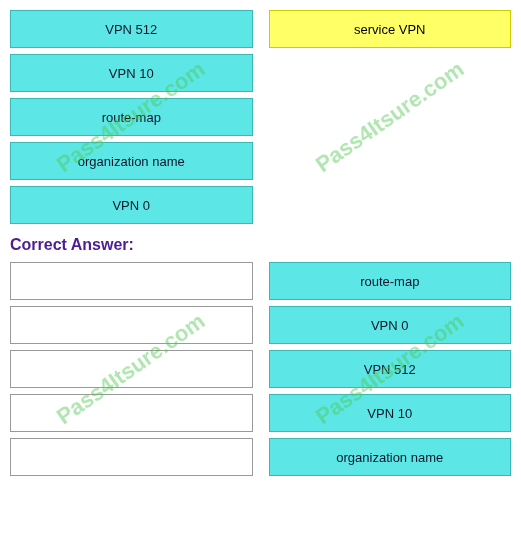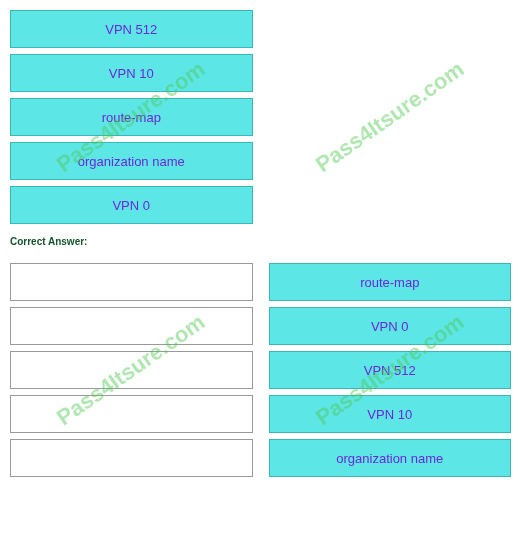--- a/index.html
+++ b/index.html
@@ -24,40 +24,40 @@
       text-align: center;
       padding: 10px 8px;
       border: 1px solid #aaa;
       font-size: 13px;
       min-height: 38px;
     }
 
     .box-cyan {
       background-color: #5ce6e6;
       border-color: #3ab8b8;
-      color: #6d28d9;
+      color: #0f172a;
     }
 
     .box-yellow {
       background-color: #ffff66;
       border-color: #cccc00;
       color: #000;
     }
 
     .box-white {
       background-color: #fff;
       border-color: #999;
       color: #000;
     }
 
     .correct-label {
-      font-size: 10px;
+      font-size: 16px;
       font-weight: bold;
-      margin-bottom: 16px;
-      color: #14532d;
+      margin-bottom: 8px;
+      color: #4c1d95;
     }
 
     .watermark-container {
       position: relative;
       display: flex;
       flex-direction: column;
       gap: 6px;
       flex: 1;
     }
 
@@ -83,20 +83,21 @@
     <div class="watermark">Pass4Itsure.com</div>
     <div class="box box-cyan">VPN 512</div>
     <div class="box box-cyan">VPN 10</div>
     <div class="box box-cyan">route-map</div>
     <div class="box box-cyan">organization name</div>
     <div class="box box-cyan">VPN 0</div>
   </div>
 
   <div class="watermark-container">
     <div class="watermark">Pass4Itsure.com</div>
+    <div class="box box-yellow">service VPN</div>
   </div>
 </div>
 
 <div class="correct-label">Correct Answer:</div>
 
 <div class="section">
 
   <div class="watermark-container">
     <div class="watermark">Pass4Itsure.com</div>
     <div class="box box-white"></div>

